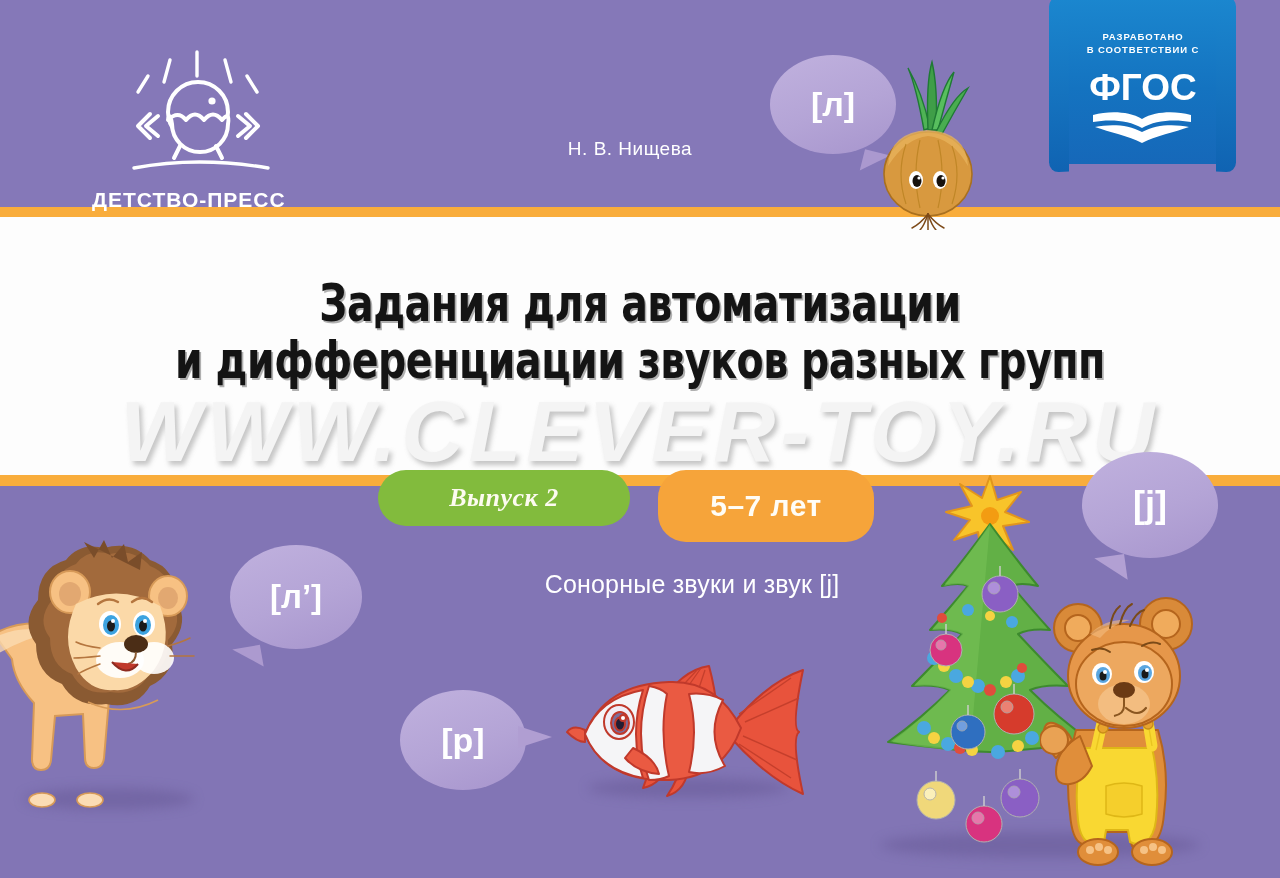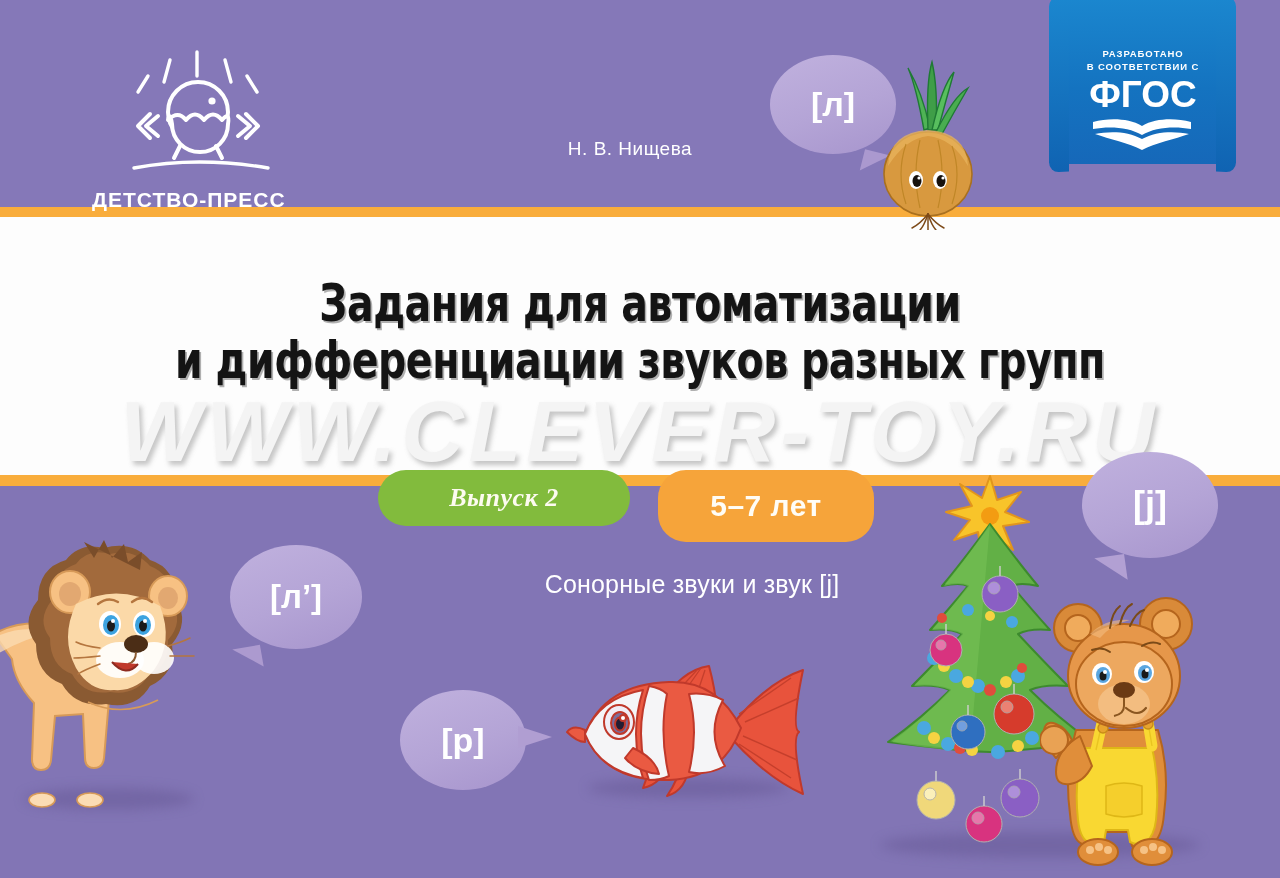--- a/index.html
+++ b/index.html
@@ -113,39 +113,39 @@
   }
   .fgos-inner {
     position: absolute;
     left: 0; top: 0;
     width: 160px; height: 168px;
     z-index: 2;
     text-align: center;
     color: #ffffff;
   }
   .fgos-l1 {
-    margin-top: 51px;
+    margin-top: 34px;
     font-size: 9.5px;
     font-weight: bold;
     letter-spacing: 0.9px;
     line-height: 13px;
     text-align: center;
   }
   .fgos-l2 {
     font-size: 9.5px;
     font-weight: bold;
     letter-spacing: 0.9px;
     line-height: 13px;
   }
   .fgos-abbr {
     font-size: 37px;
     font-weight: bold;
     letter-spacing: 0px;
     line-height: 40px;
-    margin-top: 2px;
+    margin-top: 12px;
   }
   .fgos-book { margin-top: 2px; }
 
   
   .title {
     position: absolute;
     left: 0; top: 275px;
     width: 1280px;
     text-align: center;
     color: #141414;

